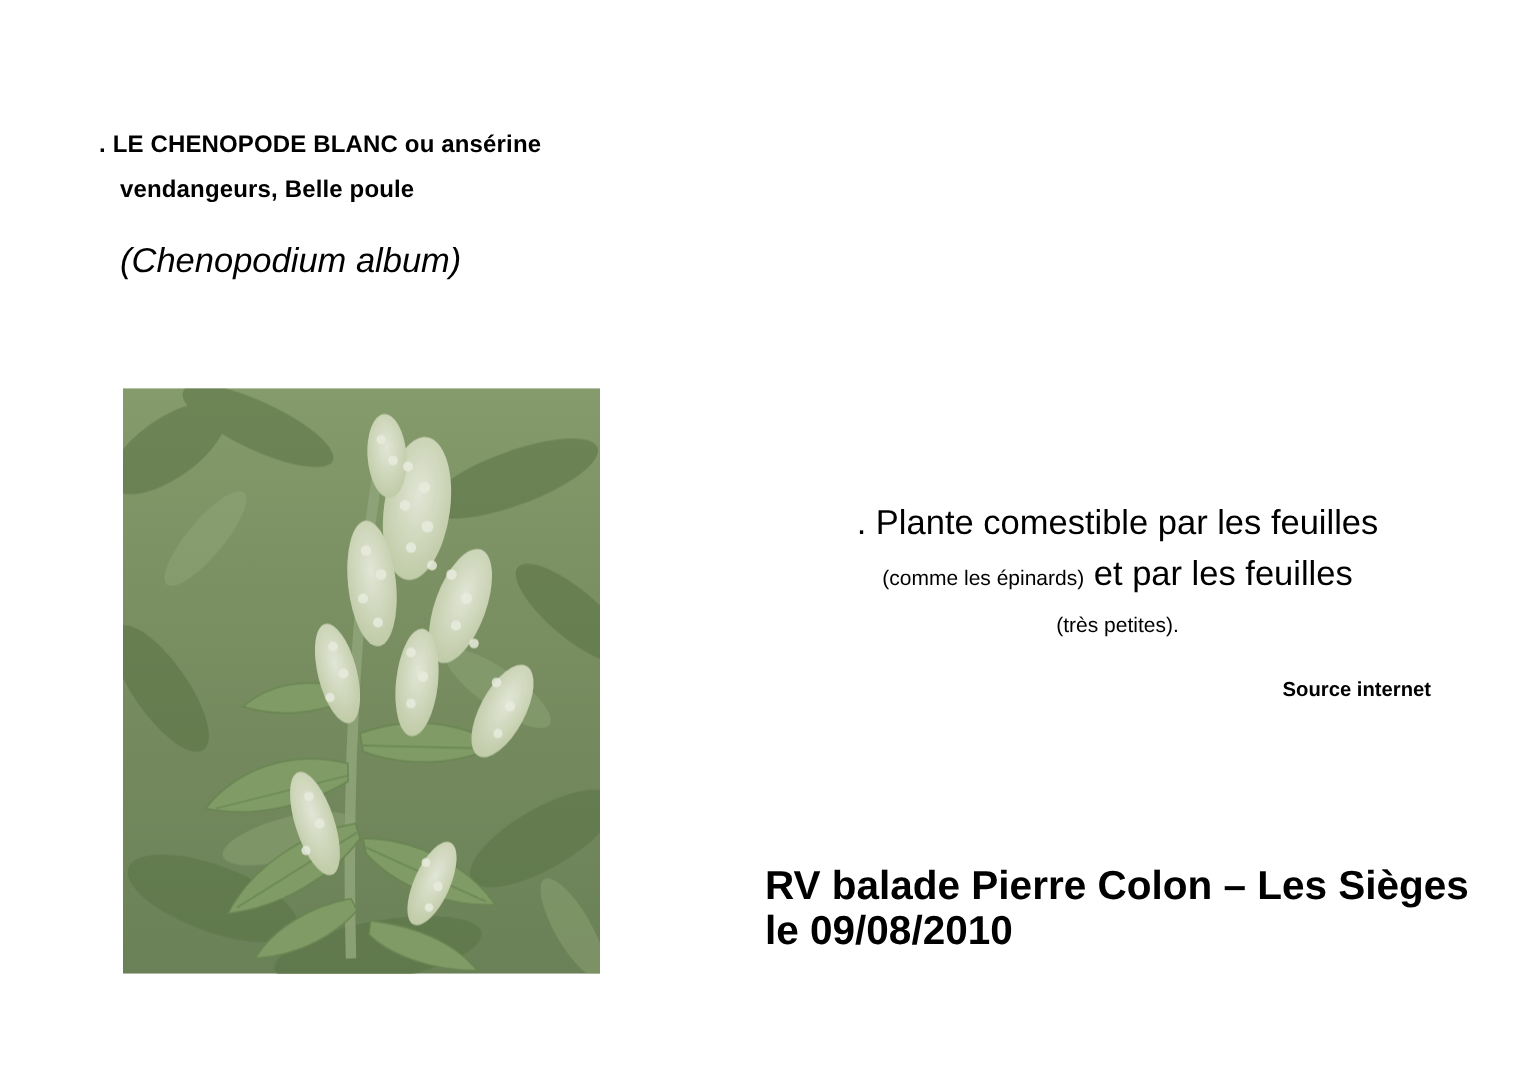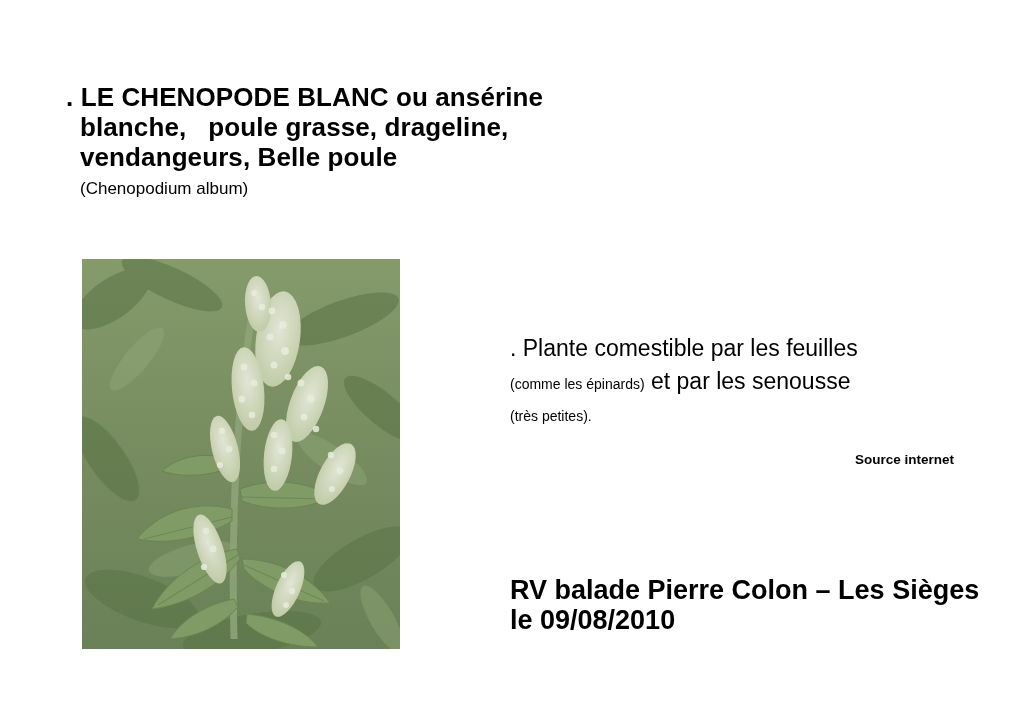--- a/index.html
+++ b/index.html
@@ -25,34 +25,35 @@
   }
 
   
   .title-block {
     position: absolute;
     left: 66px;
     top: 82px;
     width: 420px;
   }
   .title-line {
-    font-size: 26px;
+    font-size: 16px;
     font-weight: bold;
     line-height: 30px;
     letter-spacing: 0.1px;
     white-space: pre;
   }
   .title-line.indent {
     padding-left: 14px;
   }
   .latin-name {
     padding-left: 14px;
-    font-size: 17px;
+    font-size: 23px;
+    font-style: italic;
     line-height: 30px;
-    margin-top: 2px;
+    margin-top: 16px;
   }
 
   
   .photo-frame {
     position: absolute;
     left: 82px;
     top: 259px;
     width: 318px;
     height: 390px;
     overflow: hidden;
@@ -66,20 +67,21 @@
 
   
   .edible-block {
     position: absolute;
     left: 510px;
     top: 333px;
     width: 470px;
   }
   .edible-line {
     line-height: 31px;
+    text-align: center;
   }
   .big {
     font-size: 23px;
   }
   .small {
     font-size: 14px;
   }
 
   .source-note {
     position: absolute;
@@ -102,21 +104,20 @@
     white-space: pre;
   }
 </style>
 </head>
 <body>
 
 <div class="slide">
 
   <div class="title-block">
     <div class="title-line">. LE CHENOPODE BLANC ou ansérine</div>
-    <div class="title-line indent">blanche,   poule grasse, drageline,</div>
     <div class="title-line indent">vendangeurs, Belle poule</div>
     <div class="latin-name">(Chenopodium album)</div>
   </div>
 
   <div class="photo-frame">
     <svg viewBox="0 0 318 390" preserveAspectRatio="none" aria-hidden="true">
       <defs>
         <linearGradient id="bgGrad" x1="0" y1="0" x2="0" y2="1">
           <stop offset="0%" stop-color="#8aa06f"></stop>
           <stop offset="45%" stop-color="#7c9264"></stop>
@@ -211,21 +212,21 @@
 
       <rect x="0" y="0" width="318" height="390" fill="#000000" opacity="0.03"></rect>
     </svg>
   </div>
 
   <div class="edible-block">
     <div class="edible-line">
       <span class="big">. Plante comestible par les feuilles</span>
     </div>
     <div class="edible-line">
-      <span class="small">(comme les épinards)</span><span class="big"> et par les senousse</span>
+      <span class="small">(comme les épinards)</span><span class="big"> et par les feuilles</span>
     </div>
     <div class="edible-line">
       <span class="small">(très petites).</span>
     </div>
   </div>
 
   <div class="source-note">Source internet</div>
 
   <div class="rv-block">
     <div class="rv-line">RV balade Pierre Colon – Les Sièges</div>

